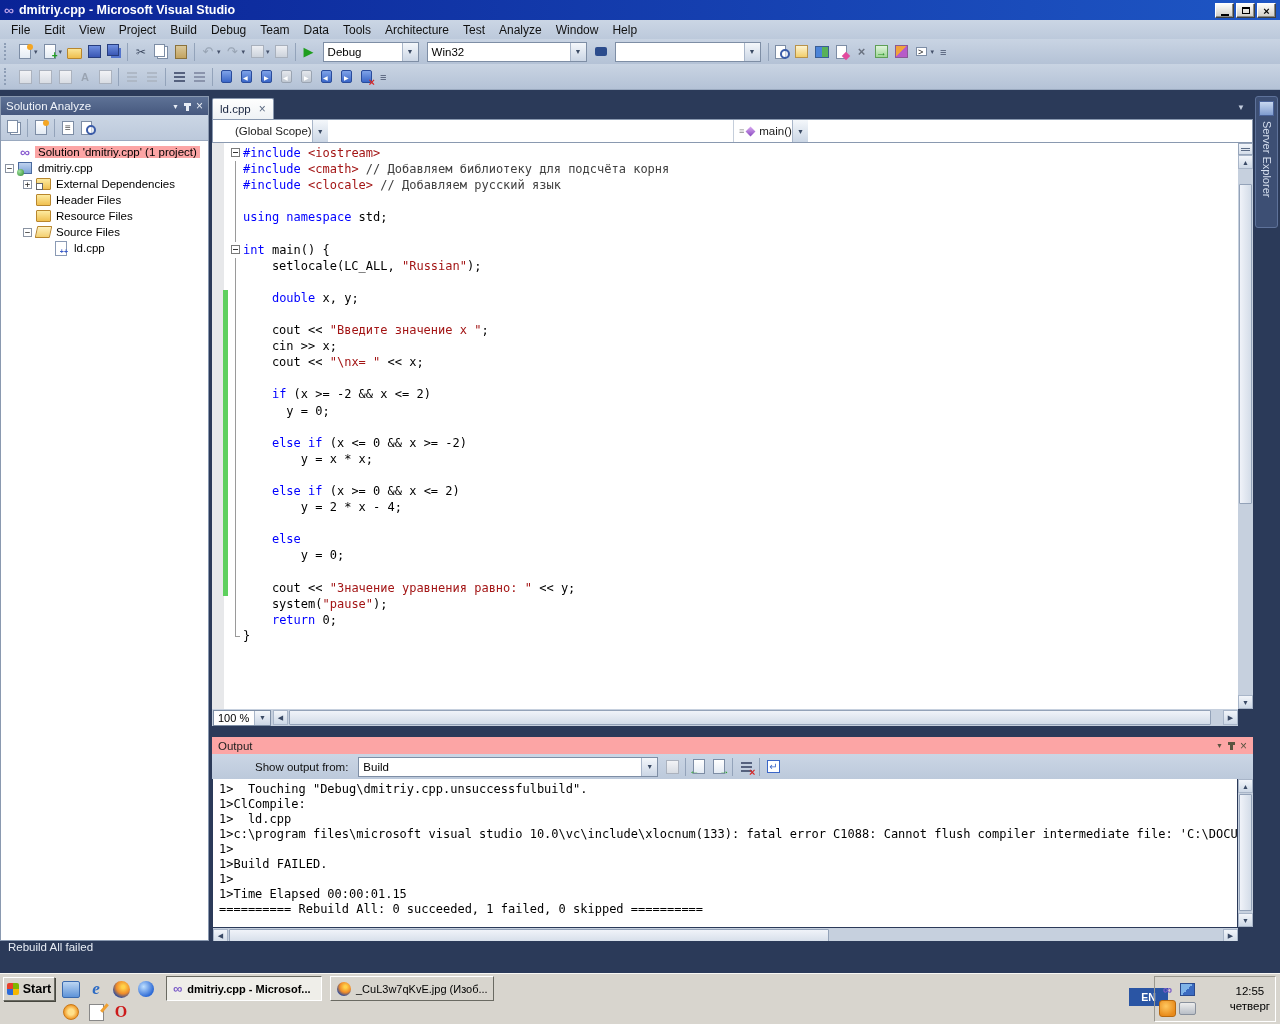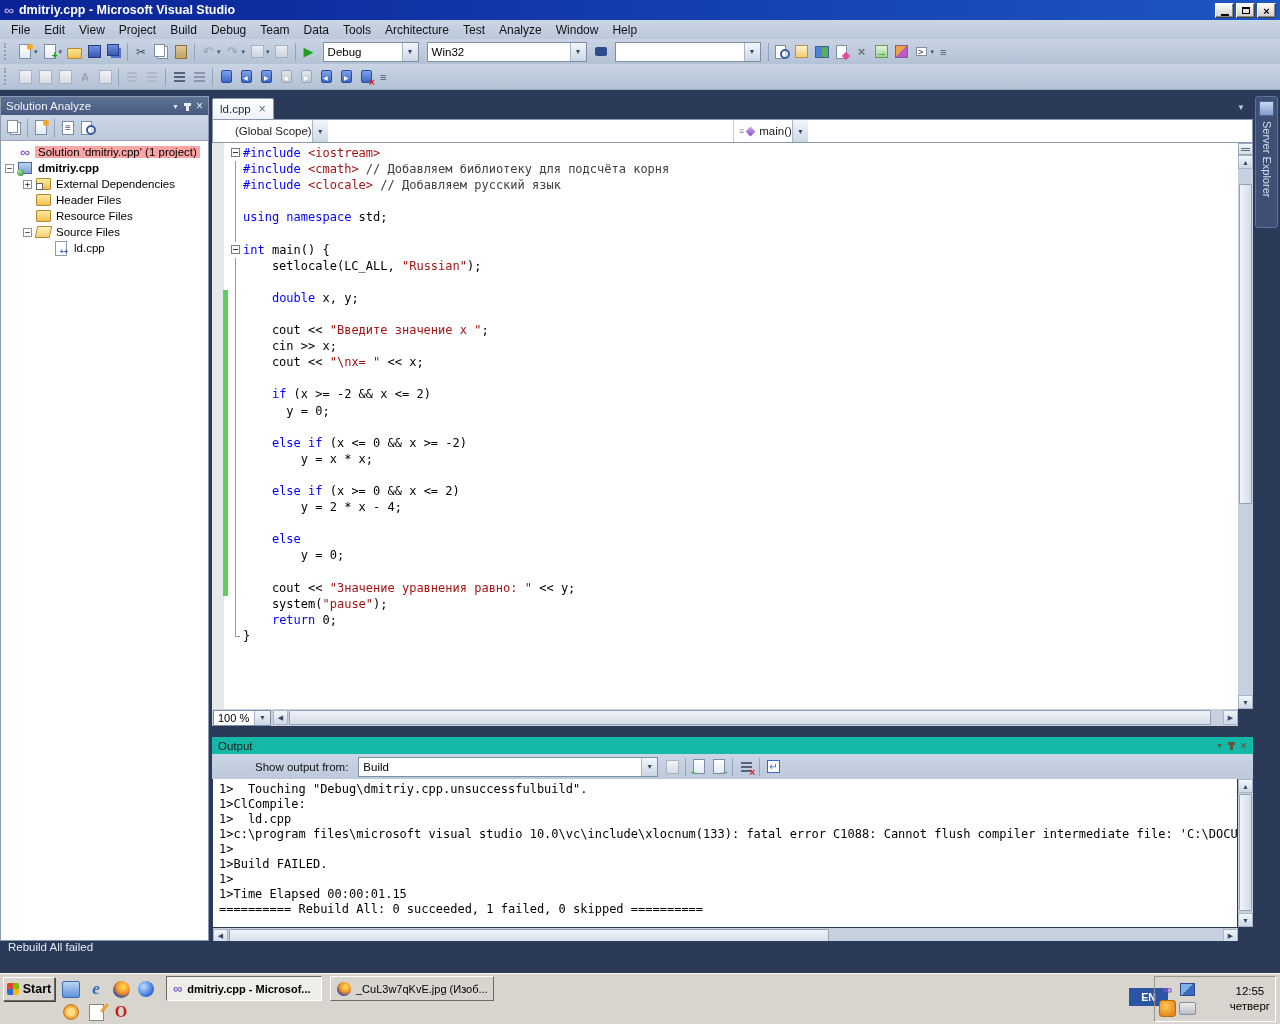--- a/index.html
+++ b/index.html
@@ -94,21 +94,21 @@
   .ph-caret{font-size:7px;color:#E8EDF5;}
   .pin{width:3px;height:8px;background:#E8EDF5;position:relative;margin-top:1px;}
   .pin::before{content:'';position:absolute;top:0;left:-2px;width:7px;height:3px;background:#E8EDF5;}
   .ph-x{font-size:12px;color:#E8EDF5;line-height:10px;}
   #se-toolbar{height:25px;background:linear-gradient(#CBD6E5,#BCC9DB);border-bottom:1px solid #9AA9BF;
     display:flex;align-items:center;padding-left:3px;}
   #se-tree{position:absolute;top:44px;left:0;right:0;bottom:0;background:#fff;padding-top:3px;overflow:hidden;}
   .trow{height:16px;display:flex;align-items:center;font-size:11.5px;color:#000;white-space:nowrap;}
   .trow .lbl{padding:0 3px;}
   .trow.sel .lbl{background:#fca5a5;}
-  .trow.bold .lbl{font-weight:bold;}
+  .trow.bold .lbl{font-weight:normal;}
   .exp{width:9px;height:9px;border:1px solid #8A93A2;background:#fff;display:flex;align-items:center;
     justify-content:center;font-size:9px;line-height:7px;color:#222;margin-right:3px;flex:none;box-sizing:border-box;
     font-family:"DejaVu Sans Mono",monospace;}
   .expsp{width:12px;flex:none;}
   .ticn{width:16px;height:16px;position:relative;display:flex;align-items:center;justify-content:center;margin-right:2px;flex:none;}
   .t-solution::before{content:'∞';color:#8A5CD0;font-size:14px;font-weight:bold;}
   .t-project::before{content:'';width:12px;height:10px;background:linear-gradient(#BFD2EE,#7FA3D8);border:1px solid #4A6A9E;}
   .t-project::after{content:'';position:absolute;left:0;bottom:0;width:7px;height:7px;border-radius:50%;
     background:radial-gradient(circle at 35% 35%,#9FE09F,#2E8B2E);}
   .t-folder::before,.t-folder-ref::before{content:'';width:13px;height:10px;background:linear-gradient(#FDEBA0,#F0C050);
@@ -169,21 +169,21 @@
   .hthumb{position:absolute;top:0;height:15px;background:linear-gradient(#F0F3F9,#D3DCE8);
     border:1px solid #93A2B8;box-sizing:border-box;border-radius:1px;}
   
   #server-strip{position:absolute;left:1253px;top:90px;width:27px;height:851px;background:#2B3A59;}
   #server-tab{position:absolute;left:2px;top:6px;width:23px;height:132px;background:#3D4F74;
     border:1px solid #5E729A;border-radius:3px;display:flex;flex-direction:column;align-items:center;
     padding-top:4px;gap:5px;box-sizing:border-box;}
   .i-server{width:13px;height:13px;background:linear-gradient(#C8D8F0,#7F9CCF);border:1px solid #4A6298;flex:none;}
   .vtext{writing-mode:vertical-rl;font-size:11px;color:#D6DFEF;}
   
-  #out-header{position:absolute;left:212px;top:737px;width:1041px;height:17px;background:#14b8a6;
+  #out-header{position:absolute;left:212px;top:737px;width:1041px;height:17px;background:#fca5a5;
     display:flex;align-items:center;font-size:11.5px;padding:0 6px;color:#1E1E1E;box-sizing:border-box;}
   #out-header .ph-caret{color:#5A5440;} #out-header .pin{background:#5A5440;}
   #out-header .pin::before{background:#5A5440;} #out-header .ph-x{color:#5A5440;}
   #out-toolbar{position:absolute;left:212px;top:754px;width:1041px;height:25px;
     background:linear-gradient(#CBD6E5,#BCC9DB);display:flex;align-items:center;font-size:11.5px;box-sizing:border-box;padding-left:35px;}
   #out-toolbar .lab{margin:0 6px 0 8px;color:#111;}
   #out-text{position:absolute;left:213px;top:779px;width:1024px;height:148px;background:#fff;
     font-family:"DejaVu Sans Mono",monospace;font-size:12px;line-height:15px;padding:3px 0 0 6px;
     color:#000;overflow:hidden;box-sizing:border-box;}
   .oline{white-space:pre;}

